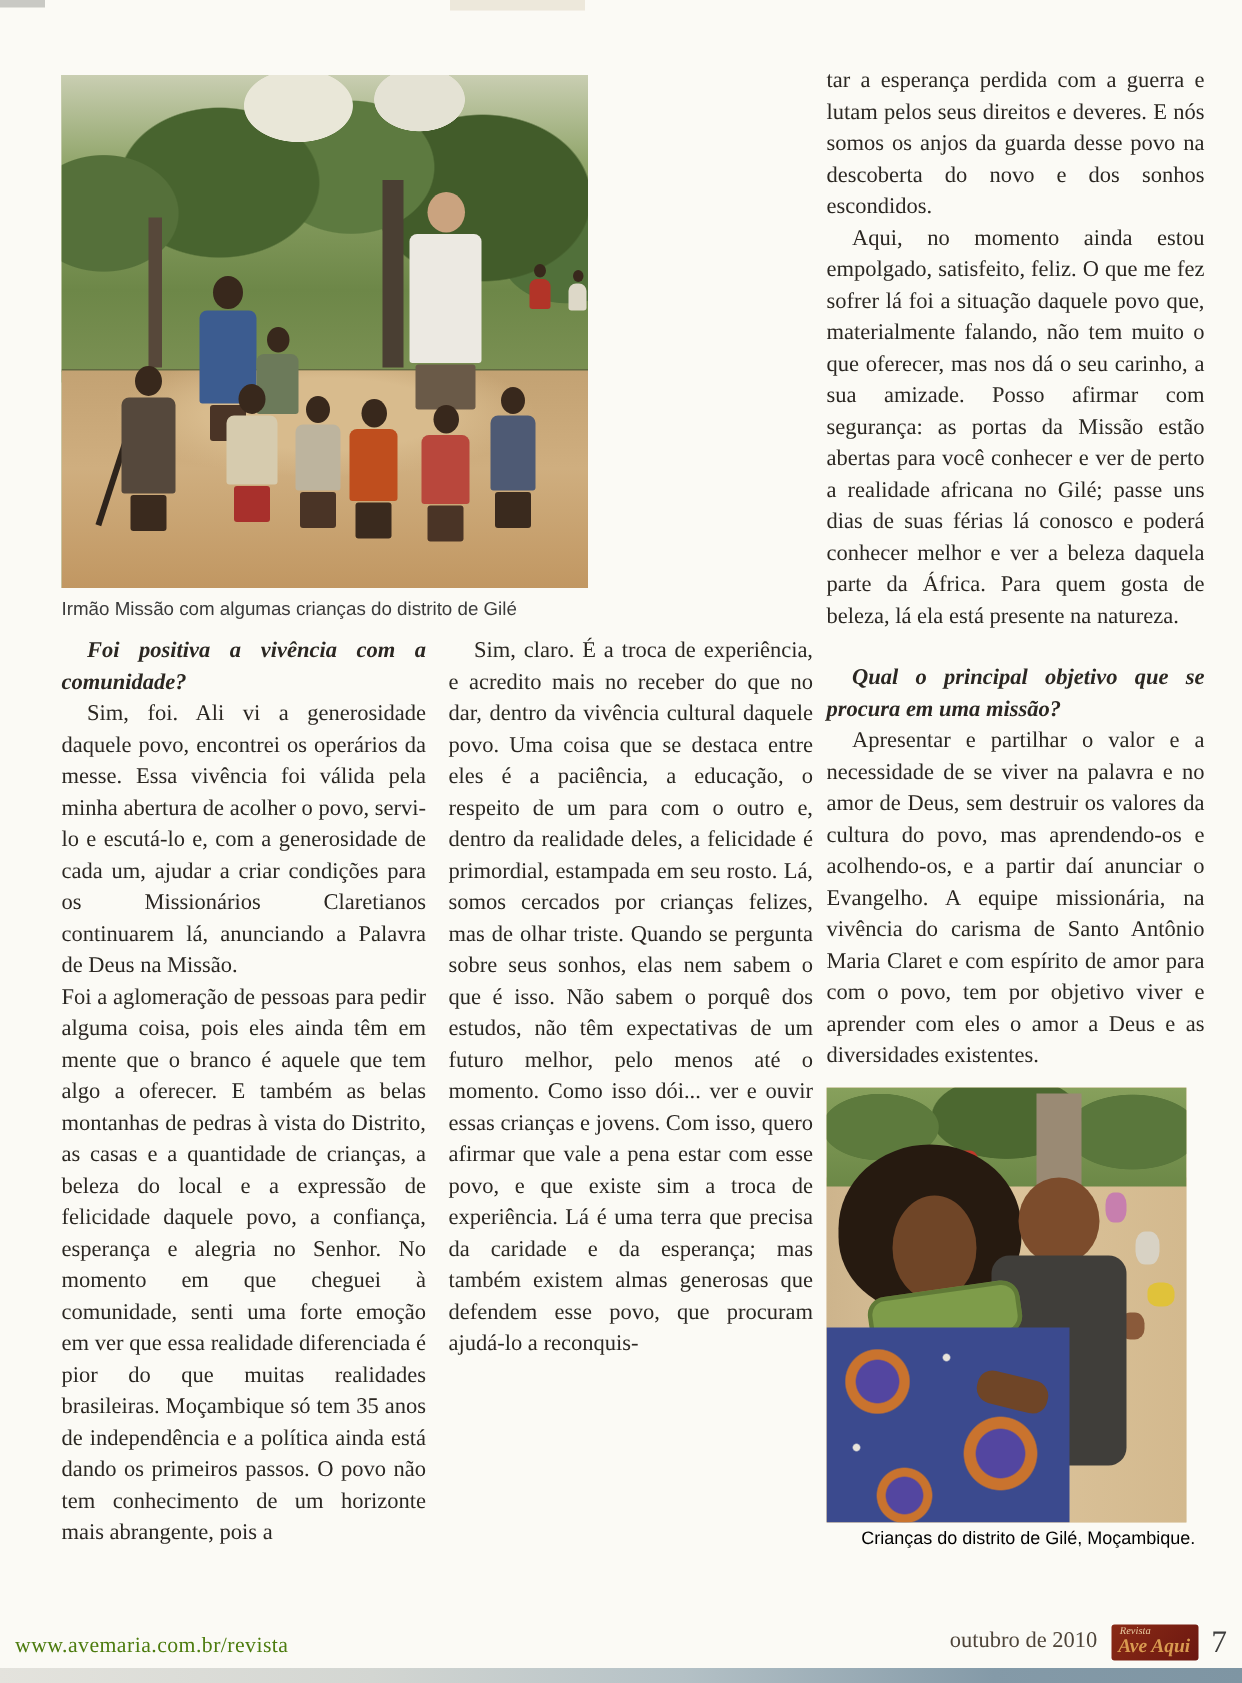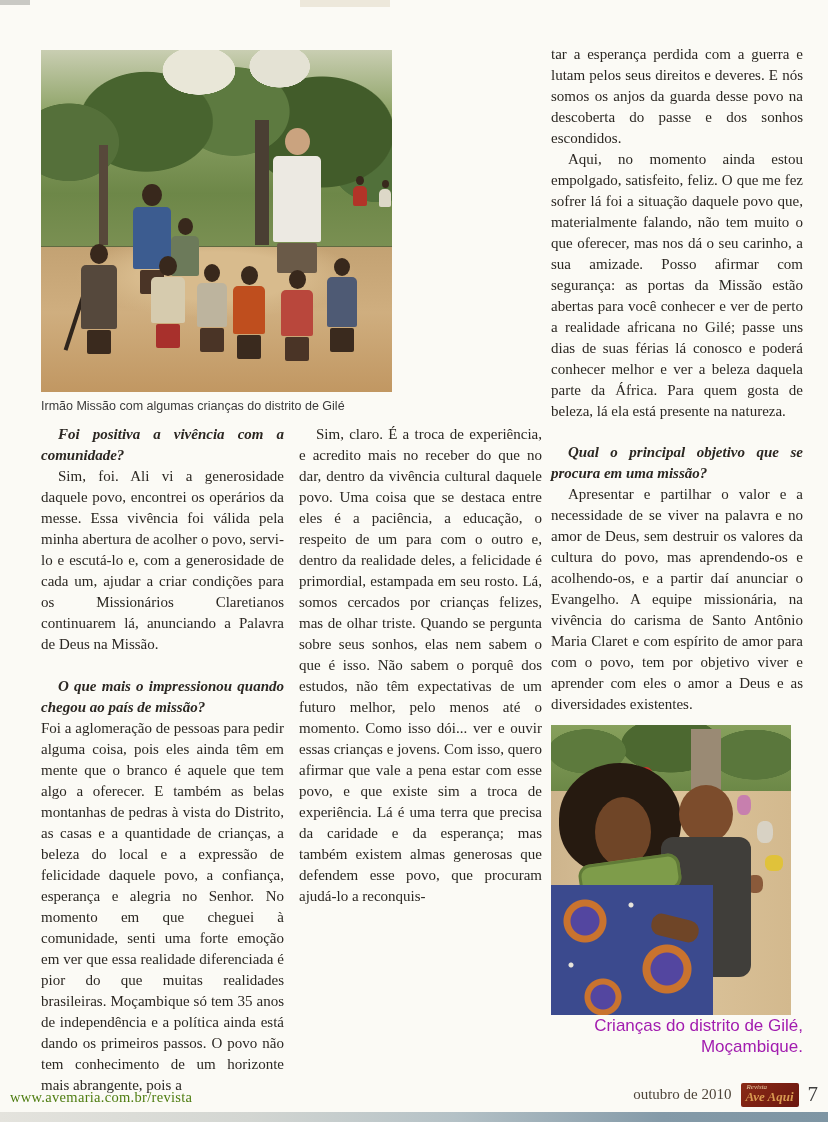--- a/index.html
+++ b/index.html
@@ -67,21 +67,21 @@
       radial-gradient(circle at 34px 36px, #5346a0 14px, #c9732e 15px, #c9732e 21px, rgba(0,0,0,0) 22px),
       radial-gradient(circle at 116px 84px, #5346a0 16px, #c9732e 17px, #c9732e 24px, rgba(0,0,0,0) 25px),
       radial-gradient(circle at 52px 112px, #5346a0 12px, #c9732e 13px, #c9732e 18px, rgba(0,0,0,0) 19px),
       radial-gradient(circle at 80px 20px, #e8e4da 2px, rgba(0,0,0,0) 3px),
       radial-gradient(circle at 20px 80px, #e8e4da 2px, rgba(0,0,0,0) 3px),
       radial-gradient(circle at 140px 40px, #e8e4da 2px, rgba(0,0,0,0) 3px),
       #3b4a8e;}
   .p2-babyhead{position:absolute;left:128px;top:60px;width:54px;height:58px;border-radius:50%;background:#7c4c2c;}
   .p2-babybody{position:absolute;left:110px;top:112px;width:90px;height:140px;border-radius:12px;background:#403e3a;}
   .p2-hand{position:absolute;left:100px;top:192px;width:48px;height:22px;border-radius:10px;background:#6f4527;transform:rotate(14deg);}
-  .caption2{font-family:"Liberation Sans",sans-serif;font-size:17px;color:#a21caf;margin-top:6px;text-align:right;text-indent:0;}
+  .caption2{font-family:"Liberation Sans",sans-serif;font-size:12px;color:#000000;margin-top:6px;text-align:center;text-indent:0;}
 
   
   .footer-url{position:absolute;left:10px;top:1089px;font-size:14.5px;color:#4d7c0f;letter-spacing:.3px;}
   .footer-right{position:absolute;right:10px;top:1082px;display:flex;align-items:center;gap:9px;}
   .footer-date{font-size:15px;color:#4e4439;}
   .logo{position:relative;width:58px;height:24px;background:linear-gradient(135deg,#8a2a16,#6b1710);
         border-radius:2px;display:flex;align-items:center;justify-content:center;}
   .logo .sup{position:absolute;left:6px;top:0px;font-size:7px;font-style:italic;color:#e8c9a0;}
   .logo .main{font-size:13px;font-style:italic;font-weight:bold;color:#d99a50;margin-top:4px;}
   .page-num{font-size:21px;color:#3f3f3f;}
@@ -152,30 +152,29 @@
   <div class="fig" style="left:338px;top:130px;">
       <i class="h" style="width:7px;height:8px;"></i>
       <b class="t" style="width:12px;height:18px;background:#ddd8c8;"></b>
     </div>
 </div>
 <div class="caption1">Irmão Missão com algumas crianças do distrito de Gilé</div>
 
 <div class="col col-1">
   <p class="q" style="margin-top:0;">Foi positiva a vivência com a comunidade?</p>
   <p>Sim, foi. Ali vi a generosidade daquele povo, encontrei os operários da messe. Essa vivência foi válida pela minha abertura de acolher o povo, servi-lo e escutá-lo e, com a generosidade de cada um, ajudar a criar condições para os Missionários Claretianos continuarem lá, anunciando a Palavra de Deus na Missão.</p>
-  <p class="q">O que mais o impressionou quando chegou ao país de missão?</p>
   <p class="noindent">Foi a aglomeração de pessoas para pedir alguma coisa, pois eles ainda têm em mente que o branco é aquele que tem algo a oferecer. E também as belas montanhas de pedras à vista do Distrito, as casas e a quantidade de crianças, a beleza do local e a expressão de felicidade daquele povo, a confiança, esperança e alegria no Senhor. No momento em que cheguei à comunidade, senti uma forte emoção em ver que essa realidade diferenciada é pior do que muitas realidades brasileiras. Moçambique só tem 35 anos de independência e a política ainda está dando os primeiros passos. O povo não tem conhecimento de um horizonte mais abrangente, pois a</p>
 </div>
 
 <div class="col col-2">
   <p>Sim, claro. É a troca de experiência, e acredito mais no receber do que no dar, dentro da vivência cultural daquele povo. Uma coisa que se destaca entre eles é a paciência, a educação, o respeito de um para com o outro e, dentro da realidade deles, a felicidade é primordial, estampada em seu rosto. Lá, somos cercados por crianças felizes, mas de olhar triste. Quando se pergunta sobre seus sonhos, elas nem sabem o que é isso. Não sabem o porquê dos estudos, não têm expectativas de um futuro melhor, pelo menos até o momento. Como isso dói... ver e ouvir essas crianças e jovens. Com isso, quero afirmar que vale a pena estar com esse povo, e que existe sim a troca de experiência. Lá é uma terra que precisa da caridade e da esperança; mas também existem almas generosas que defendem esse povo, que procuram ajudá-lo a reconquis-</p>
 </div>
 
 <div class="col col-3">
-  <p class="noindent">tar a esperança perdida com a guerra e lutam pelos seus direitos e deveres. E nós somos os anjos da guarda desse povo na descoberta do passe e dos sonhos escondidos.</p>
+  <p class="noindent">tar a esperança perdida com a guerra e lutam pelos seus direitos e deveres. E nós somos os anjos da guarda desse povo na descoberta do novo e dos sonhos escondidos.</p>
   <p>Aqui, no momento ainda estou empolgado, satisfeito, feliz. O que me fez sofrer lá foi a situação daquele povo que, materialmente falando, não tem muito o que oferecer, mas nos dá o seu carinho, a sua amizade. Posso afirmar com segurança: as portas da Missão estão abertas para você conhecer e ver de perto a realidade africana no Gilé; passe uns dias de suas férias lá conosco e poderá conhecer melhor e ver a beleza daquela parte da África. Para quem gosta de beleza, lá ela está presente na natureza.</p>
   <p class="q">Qual o principal objetivo que se procura em uma missão?</p>
   <p>Apresentar e partilhar o valor e a necessidade de se viver na palavra e no amor de Deus, sem destruir os valores da cultura do povo, mas aprendendo-os e acolhendo-os, e a partir daí anunciar o Evangelho. A equipe missionária, na vivência do carisma de Santo Antônio Maria Claret e com espírito de amor para com o povo, tem por objetivo viver e aprender com eles o amor a Deus e as diversidades existentes.</p>
 
   <div class="photo2">
     <div class="p2-sand"></div>
     <div class="p2-foliage"></div>
     <div class="p2-trunk"></div>
     <div class="p2-crowd">
       <i style="left:86px;top:42px;width:16px;height:24px;background:#c0392b;"></i>

